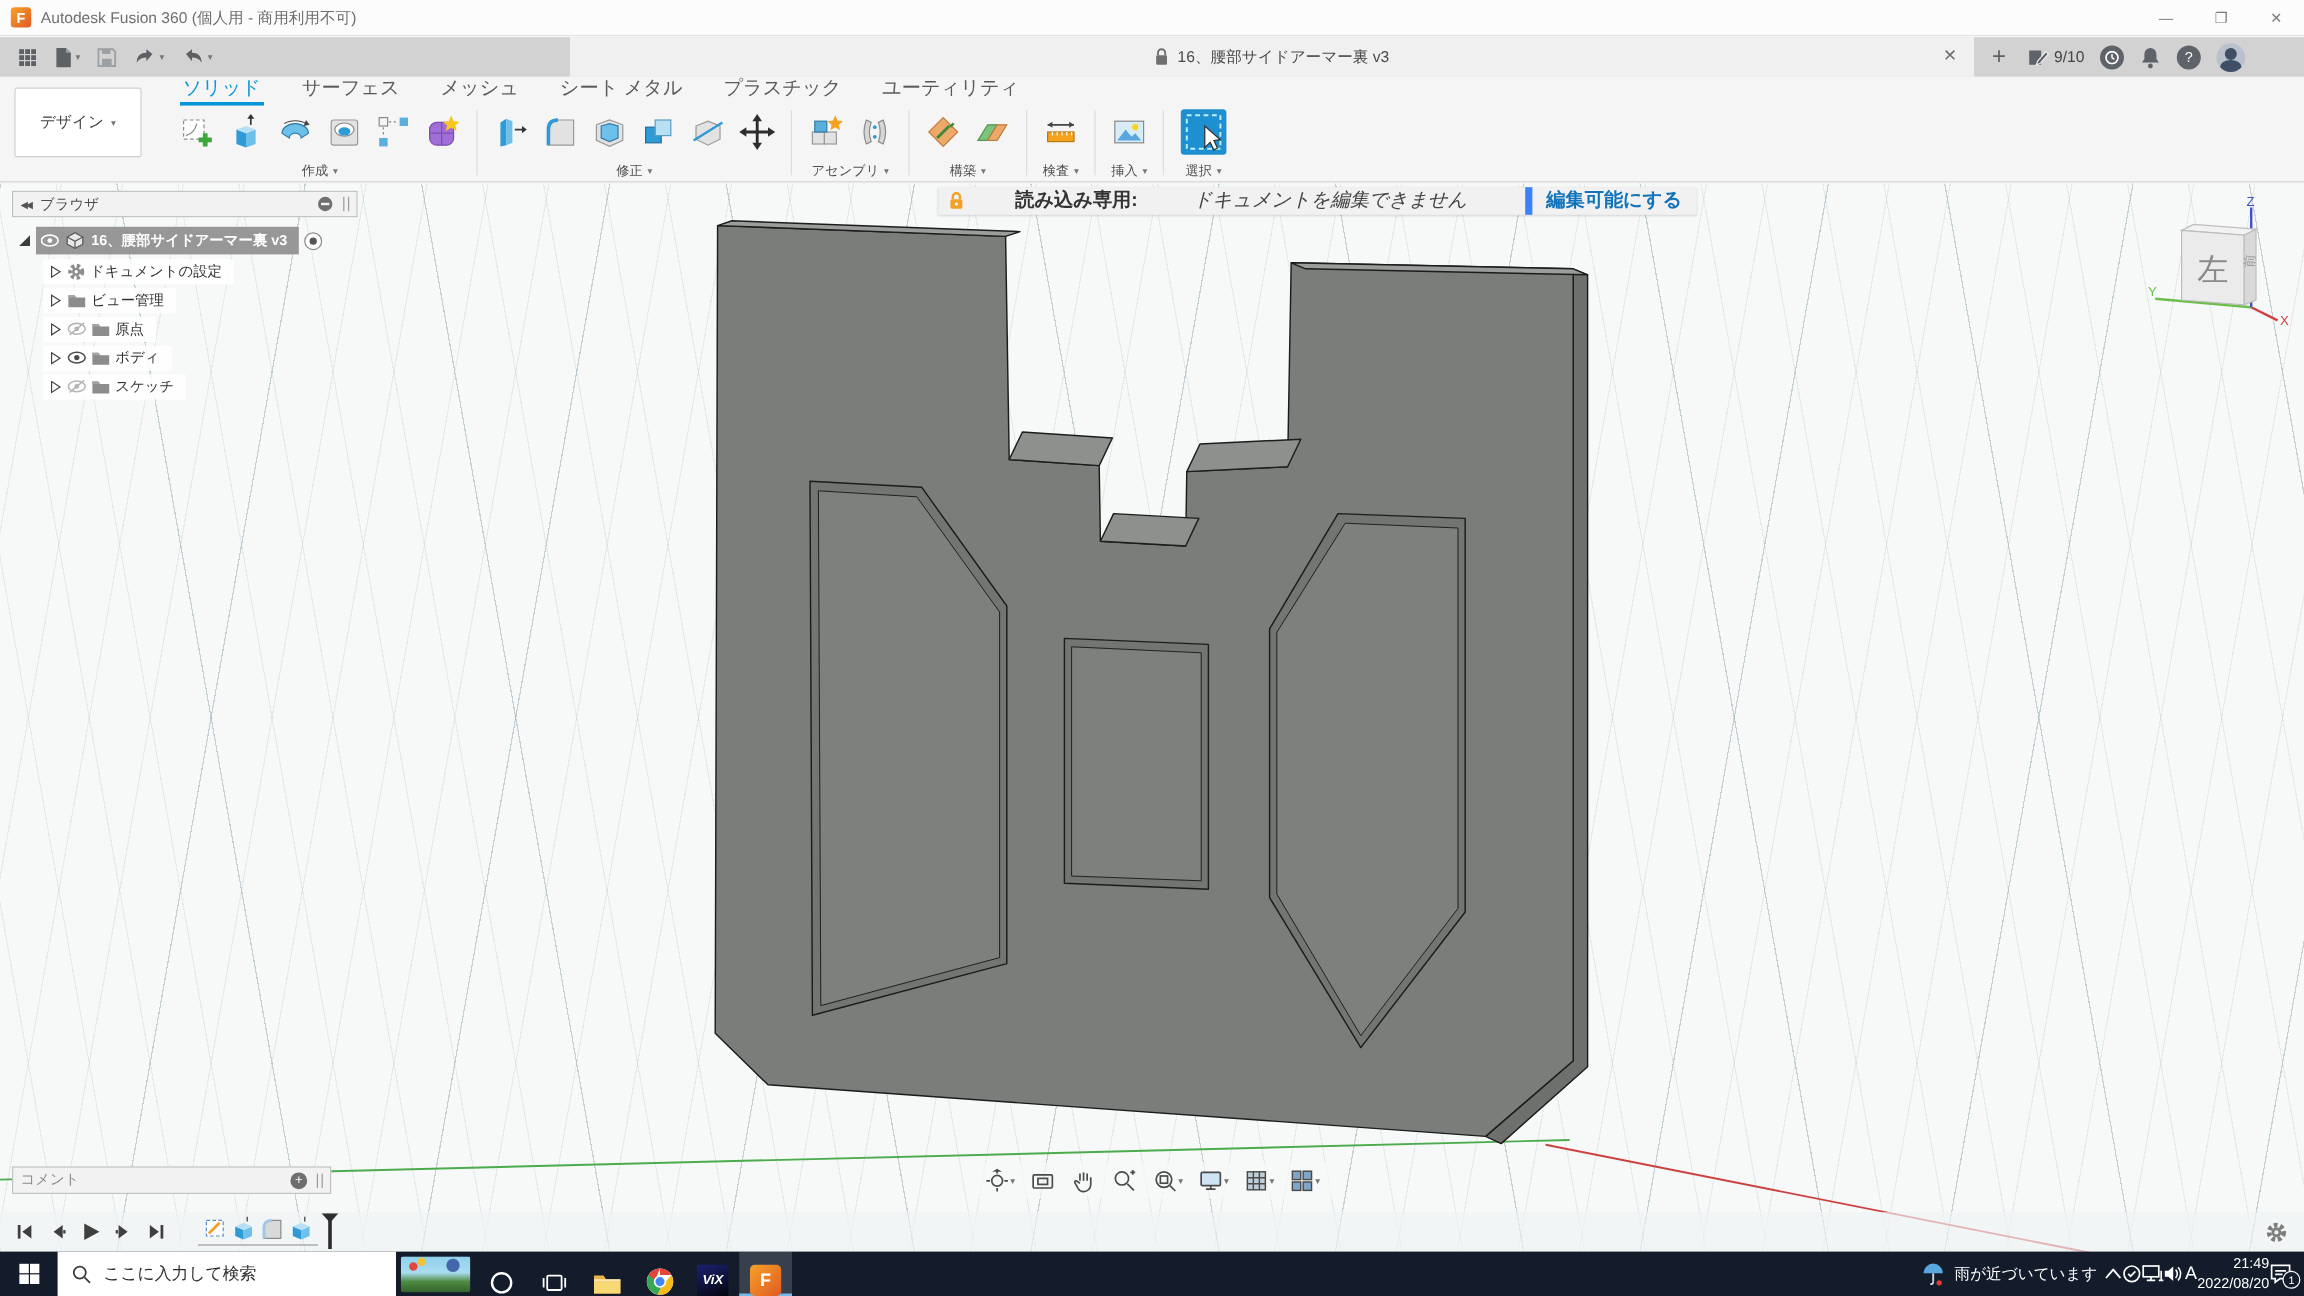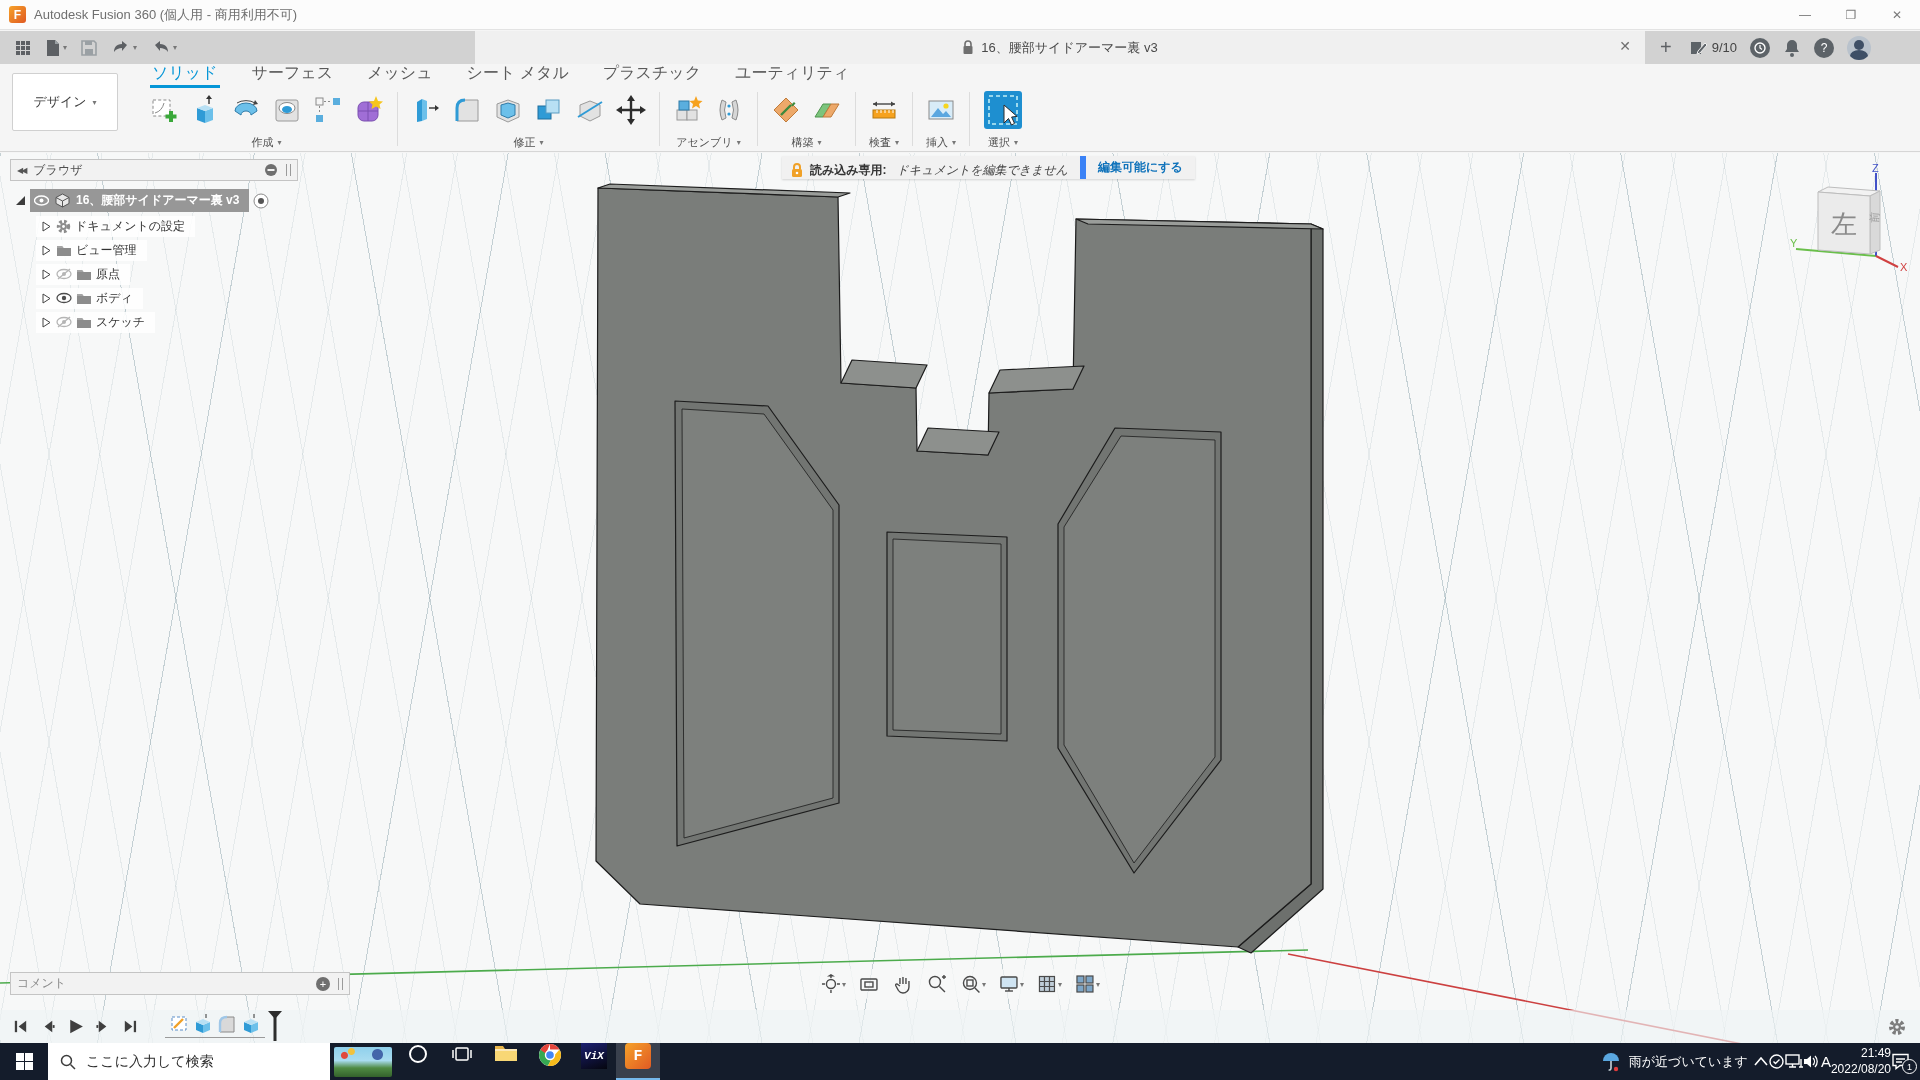--- a/index.html
+++ b/index.html
@@ -75,31 +75,31 @@
   .tree-row .chip { display:inline-flex; align-items:center; background:rgba(255,255,255,0.85);
     padding:2px 10px 2px 4px; gap:4px; color:#333; }
   .root-row { margin-left:4px; display:flex; align-items:center; gap:4px; }
   .root-chip { display:inline-flex; align-items:center; gap:6px; background:#979797; color:#fff;
     padding:3px 10px 3px 4px; font-weight:bold; font-size:12px; }
   .tri { width:12px; display:inline-flex; justify-content:center; }
   .indent1 { width:22px; }
 
   
   .banner { position:absolute; left:782px; top:3px; height:23px; background:#f1f1f1;
-    box-shadow:0 1px 2px rgba(0,0,0,0.15); display:flex; align-items:flex-end; font-size:12px; padding:0 0 0 8px; }
+    box-shadow:0 1px 2px rgba(0,0,0,0.15); display:flex; align-items:center; font-size:16px; padding:0 0 0 8px;gap:36px; }
   .banner b { color:#333; margin:0 10px 0 6px; }
   .banner .msg { color:#444; margin-right:12px;font-style:italic; }
   .banner .action { border-left:6px solid #3b82f6; padding:0 12px; color:#1073bb; font-weight:bold; height:100%;
     display:flex; align-items:center; }
 
   
   .viewcube { position:absolute; top:10px; right:8px; width:124px; height:112px; }
 
   
-  .comment-bar { position:absolute; left:10px; bottom:48px; width:340px; height:23px; background:#f2f2f2;
+  .comment-bar { position:absolute; left:10px; bottom:48px; width:266px; height:23px; background:#f2f2f2;
     border:1px solid #c4c4c4; display:flex; align-items:center; padding:0 6px; gap:8px; font-size:12px; color:#8a8a8a; }
   .comment-bar .spacer { flex:1; }
   .plus-ic { width:14px; height:14px; border-radius:50%; background:#6f6f6f; color:#fff; font-size:11px;
     display:flex; align-items:center; justify-content:center; }
 
   
   .navbar { position:absolute; left:50%; transform:translateX(-50%); bottom:44px; height:30px;
     display:flex; align-items:center; gap:6px; background:rgba(247,248,248,0.7); padding:0 8px; border-radius:3px; }
   .nav-btn { display:flex; align-items:center; padding:2px 3px; }
 
@@ -118,21 +118,21 @@
   .tb-start { width:48px; display:flex; align-items:center; justify-content:center; }
   .tb-search { width:282px; background:#fff; display:flex; align-items:center; gap:10px; padding:0 12px;
     font-size:14px; color:#2d2d2d; }
   .tb-widget { width:66px; display:flex; align-items:center; justify-content:center; }
   .widget-img { width:58px; height:30px; border-radius:2px;
     background:
       radial-gradient(circle at 18% 28%, #e0483c 0 3px, transparent 4px),
       radial-gradient(circle at 30% 15%, #f2c23c 0 3px, transparent 4px),
       radial-gradient(circle at 75% 25%, #4466aa 0 5px, transparent 6px),
       linear-gradient(180deg,#8fd0ec 0%,#a9dcf0 45%,#4f8a42 70%,#34622c 100%); }
-  .tb-app { width:44px; display:flex; align-items:flex-start; justify-content:center; position:relative;font-family:Liberation Mono, monospace; }
+  .tb-app { width:44px; display:flex; align-items:flex-end; justify-content:center; position:relative; }
   .tb-app.active { background:rgba(255,255,255,0.16); box-shadow:inset 0 -2px 0 #76b9ed; }
   .vix-icon { width:26px; height:26px; background:linear-gradient(160deg,#1b2070,#05060f); color:#fff;
     font-size:11px; font-style:italic; font-weight:bold; display:flex; align-items:center; justify-content:center; }
   .f360-icon { width:26px; height:26px; border-radius:4px; background:linear-gradient(135deg,#f6a229,#e05a23);
     color:#fff; font-weight:bold; font-size:15px; display:flex; align-items:center; justify-content:center; }
   .tb-right { margin-left:auto; display:flex; align-items:center; padding-right:10px; color:#fff; }
   .weather { display:flex; align-items:center; gap:8px; font-size:13px; padding:0 6px; }
   .tb-clock { text-align:right; font-size:12px; line-height:1.3; }
   .tb-ime { font-size:15px; }
   .notif { position:relative; display:flex; align-items:center; }

